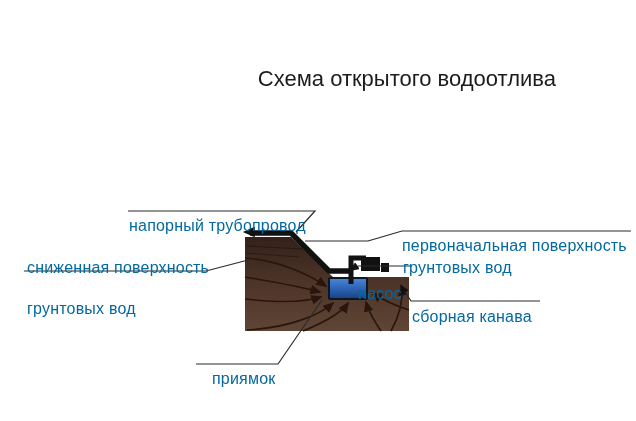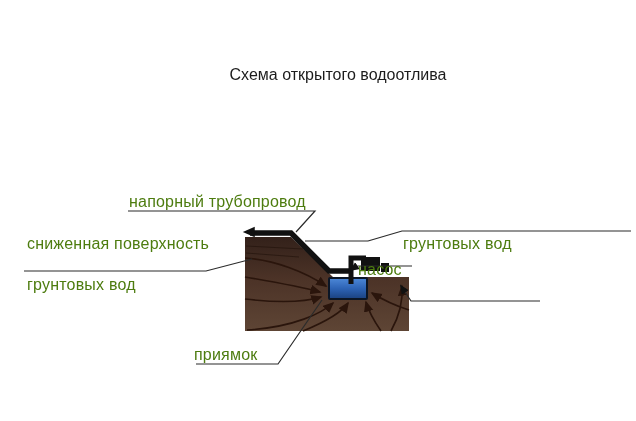--- a/index.html
+++ b/index.html
@@ -2,26 +2,26 @@
 <html><head>
 <meta charset="utf-8">
 <style>
   html,body{margin:0;padding:0;background:#ffffff;}
   .stage{
     position:relative;width:636px;height:421px;background:#ffffff;
     font-family:"Liberation Sans", sans-serif;overflow:hidden;
   }
   .diagram-svg{position:absolute;left:0;top:0;}
   .lbl{
-    position:absolute;color:#4d7c0f;font-size:16px;line-height:21px;
-    white-space:nowrap;letter-spacing:0.2px;
+    position:absolute;color:#0369a1;font-size:16px;line-height:21px;
+    white-space:nowrap;letter-spacing:0.2px;margin-top:24px;
   }
   .title{
-    position:absolute;left:120px;top:66px;width:436px;text-align:center;
-    font-size:16px;color:#1c1c1c;
+    position:absolute;left:120px;top:66px;width:436px;text-align:right;
+    font-size:22px;color:#1c1c1c;
   }
 </style>
 </head>
 <body>
 
 <div class="stage">
 
   <div class="title">Схема открытого водоотлива</div>
 
   <svg class="diagram-svg" width="636" height="421" viewBox="0 0 636 421">
@@ -86,22 +86,24 @@
       <path d="M24,271 L206,271 L252,259"></path>
 
       <path d="M540,301 L411,301 L401,286" marker-end="url(#blackArrow)"></path>
 
       <path d="M196,364 L278,364 L322,300"></path>
     </g>
   </svg>
 
   <div class="lbl" style="left:129px;top:191px">напорный трубопровод</div>
 
+  <div class="lbl" style="left:402px;top:211px">первоначальная поверхность</div>
   <div class="lbl" style="left:403px;top:233px">грунтовых вод</div>
 
   <div class="lbl" style="left:358px;top:259px">насос</div>
 
   <div class="lbl" style="left:27px;top:233px">сниженная поверхность</div>
   <div class="lbl" style="left:27px;top:274px">грунтовых вод</div>
 
+  <div class="lbl" style="left:412px;top:282px">сборная канава</div>
 
-  <div class="lbl" style="left:194px;top:344px">приямок</div>
+  <div class="lbl" style="left:212px;top:344px">приямок</div>
 </div>
 
 </body></html>

